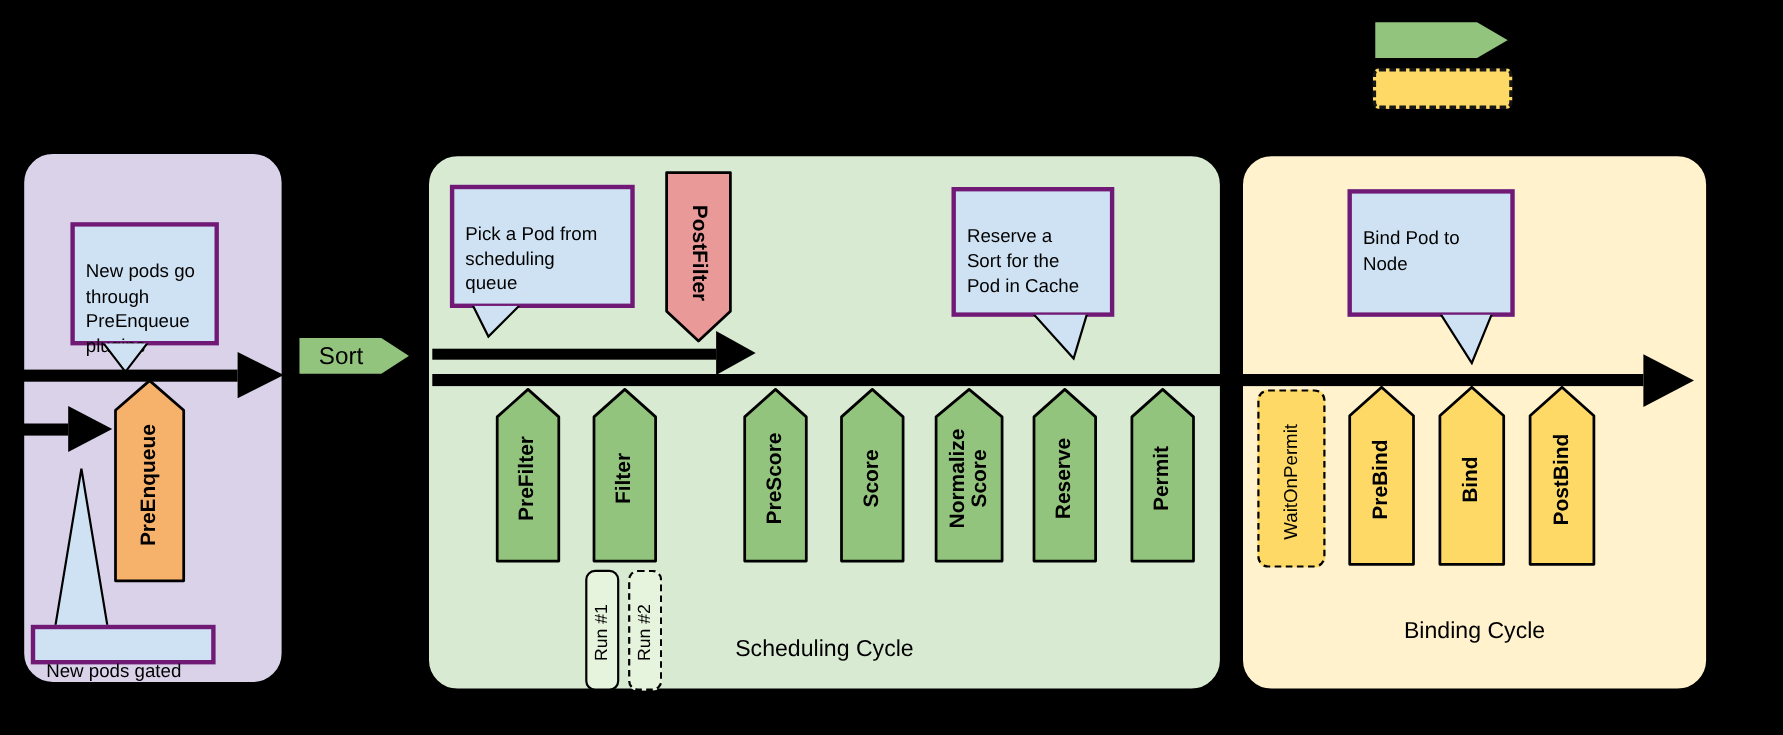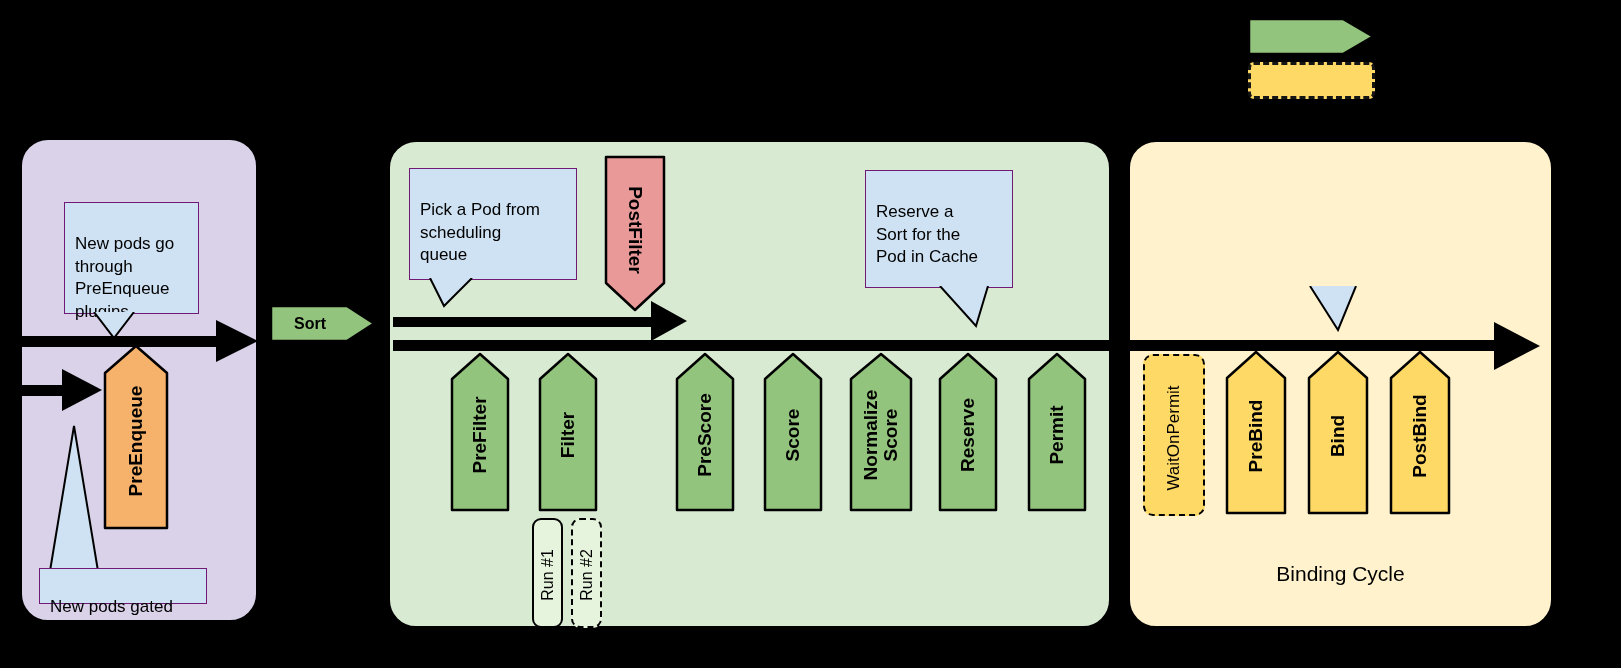--- a/index.html
+++ b/index.html
@@ -8,21 +8,21 @@
            font-family:"Liberation Sans", sans-serif; color:#000; overflow:hidden; }
   .abs { position:absolute; }
 
   .panel { border-radius:28px; border:2px solid #000; z-index:1; }
   .panel-purple { background:#d9d2e9; }
   .panel-green  { background:#d9ead3; }
   .panel-yellow { background:#fff2cc; }
 
   .cycle-title { font-size:21px; text-align:center; z-index:2; color:#000; }
 
-  .callout { background:#cfe2f3; border:1px solid #701a75; padding:8px 10px;
+  .callout { background:#cfe2f3; border:4px solid #701a75; padding:8px 10px;
              font-size:17px; line-height:1.32; white-space:pre-line; z-index:3; }
   .tail { z-index:3; }
   .tail-fill { fill:#cfe2f3; }
   .tail-stroke { fill:none; stroke:#000; stroke-width:2; }
 
   .shaft { background:#000; z-index:5; }
   .ahead { width:0; height:0; z-index:5; }
 
   .shape { z-index:4; }
   .shape svg { display:block; }
@@ -37,21 +37,21 @@
   .vlabel.small { font-weight:normal; font-size:16px; }
 
   .runbox { background:#e7f4dd; border:2px solid #000; border-radius:9px; z-index:2; }
   .runbox.dashed { border-style:dashed; }
 
   .wop { background:#ffd966; border:2px dashed #000; border-radius:10px; z-index:4; }
 
   .sort-wrap { z-index:4; }
   .sort-label { position:absolute; left:0; top:0; width:80px; height:37px;
                 display:flex; align-items:center; justify-content:center;
-                font-weight:bold; font-size:16px; color:#000; }
+                font-weight:normal; font-size:22px; color:#000; }
 
   .legend-dashed { background:#ffd966; border:3px dashed #151515; border-radius:6px; z-index:2; }
 </style>
 </head>
 <body>
 
 <div class="stage">
 
   <svg class="abs shape" style="left:1248px;top:18px" width="127" height="37">
     <polygon points="1,1 95,1 125,18.5 95,36 1,36" fill="#93c47d"></polygon>
@@ -75,38 +75,39 @@
     <svg width="66" height="186">
       <polygon points="33,2 64,29 64,184 2,184 2,29" fill="#f6b26b"></polygon>
     </svg>
     <span class="vlabel">PreEnqueue</span>
   </div>
 
   <svg class="abs tail" style="left:48px;top:424px" width="52" height="148">
     <polygon class="tail-fill" points="26,2 2,147 50,147"></polygon>
     <polyline class="tail-stroke" points="2,147 26,2 50,147"></polyline>
   </svg>
-  <div class="abs callout" style="left:39px;top:568px;width:168px;height:36px;padding:5px 10px">
+  <div class="abs callout" style="left:28px;top:568px;width:168px;height:36px;padding:5px 10px">
     <span>New pods gated</span>
   </div>
 
   <div class="abs shaft" style="left:0;top:336px;width:216px;height:11px"></div>
   <div class="abs ahead" style="left:216px;top:320px;border-top:21px solid transparent;border-bottom:21px solid transparent;border-left:42px solid #000"></div>
 
   <div class="abs shaft" style="left:0;top:385px;width:62px;height:11px"></div>
   <div class="abs ahead" style="left:62px;top:369px;border-top:21px solid transparent;border-bottom:21px solid transparent;border-left:40px solid #000"></div>
 
   <div class="abs shape sort-wrap" style="left:270px;top:305px;width:106px;height:37px">
     <svg width="106" height="37">
       <polygon points="1,1 77,1 104,18.5 77,36 1,36" fill="#93c47d"></polygon>
     </svg>
     <span class="sort-label">Sort</span>
   </div>
 
   <div class="abs panel panel-green" style="left:388px;top:140px;width:723px;height:488px"></div>
+  <div class="abs cycle-title" style="left:388px;top:578px;width:723px">Scheduling Cycle</div>
 
   <div class="abs callout" style="left:409px;top:168px;width:168px;height:112px">
     <span>Pick a Pod from
 scheduling
 queue</span>
   </div>
   <svg class="abs tail" style="left:428px;top:278px" width="46" height="30">
     <polygon class="tail-fill" points="2,0 44,0 16,28"></polygon>
     <polyline class="tail-stroke" points="2,0 16,28 44,0"></polyline>
   </svg>
@@ -187,20 +188,24 @@
   <div class="abs runbox" style="left:532px;top:518px;width:31px;height:110px">
     <span class="vlabel small">Run #1</span>
   </div>
   <div class="abs runbox dashed" style="left:571px;top:518px;width:31px;height:110px">
     <span class="vlabel small">Run #2</span>
   </div>
 
   <div class="abs panel panel-yellow" style="left:1128px;top:140px;width:425px;height:488px"></div>
   <div class="abs cycle-title" style="left:1128px;top:562px;width:425px">Binding Cycle</div>
 
+  <div class="abs callout" style="left:1225px;top:172px;width:152px;height:116px">
+    <span>Bind Pod to
+Node</span>
+  </div>
   <svg class="abs tail" style="left:1308px;top:286px" width="50" height="46">
     <polygon class="tail-fill" points="2,0 48,0 30,44"></polygon>
     <polyline class="tail-stroke" points="2,0 30,44 48,0"></polyline>
   </svg>
 
   <div class="abs wop" style="left:1143px;top:354px;width:62px;height:162px">
     <span class="vlabel regular">WaitOnPermit</span>
   </div>
 
   <div class="abs shape" style="left:1225px;top:350px;width:62px;height:165px">

